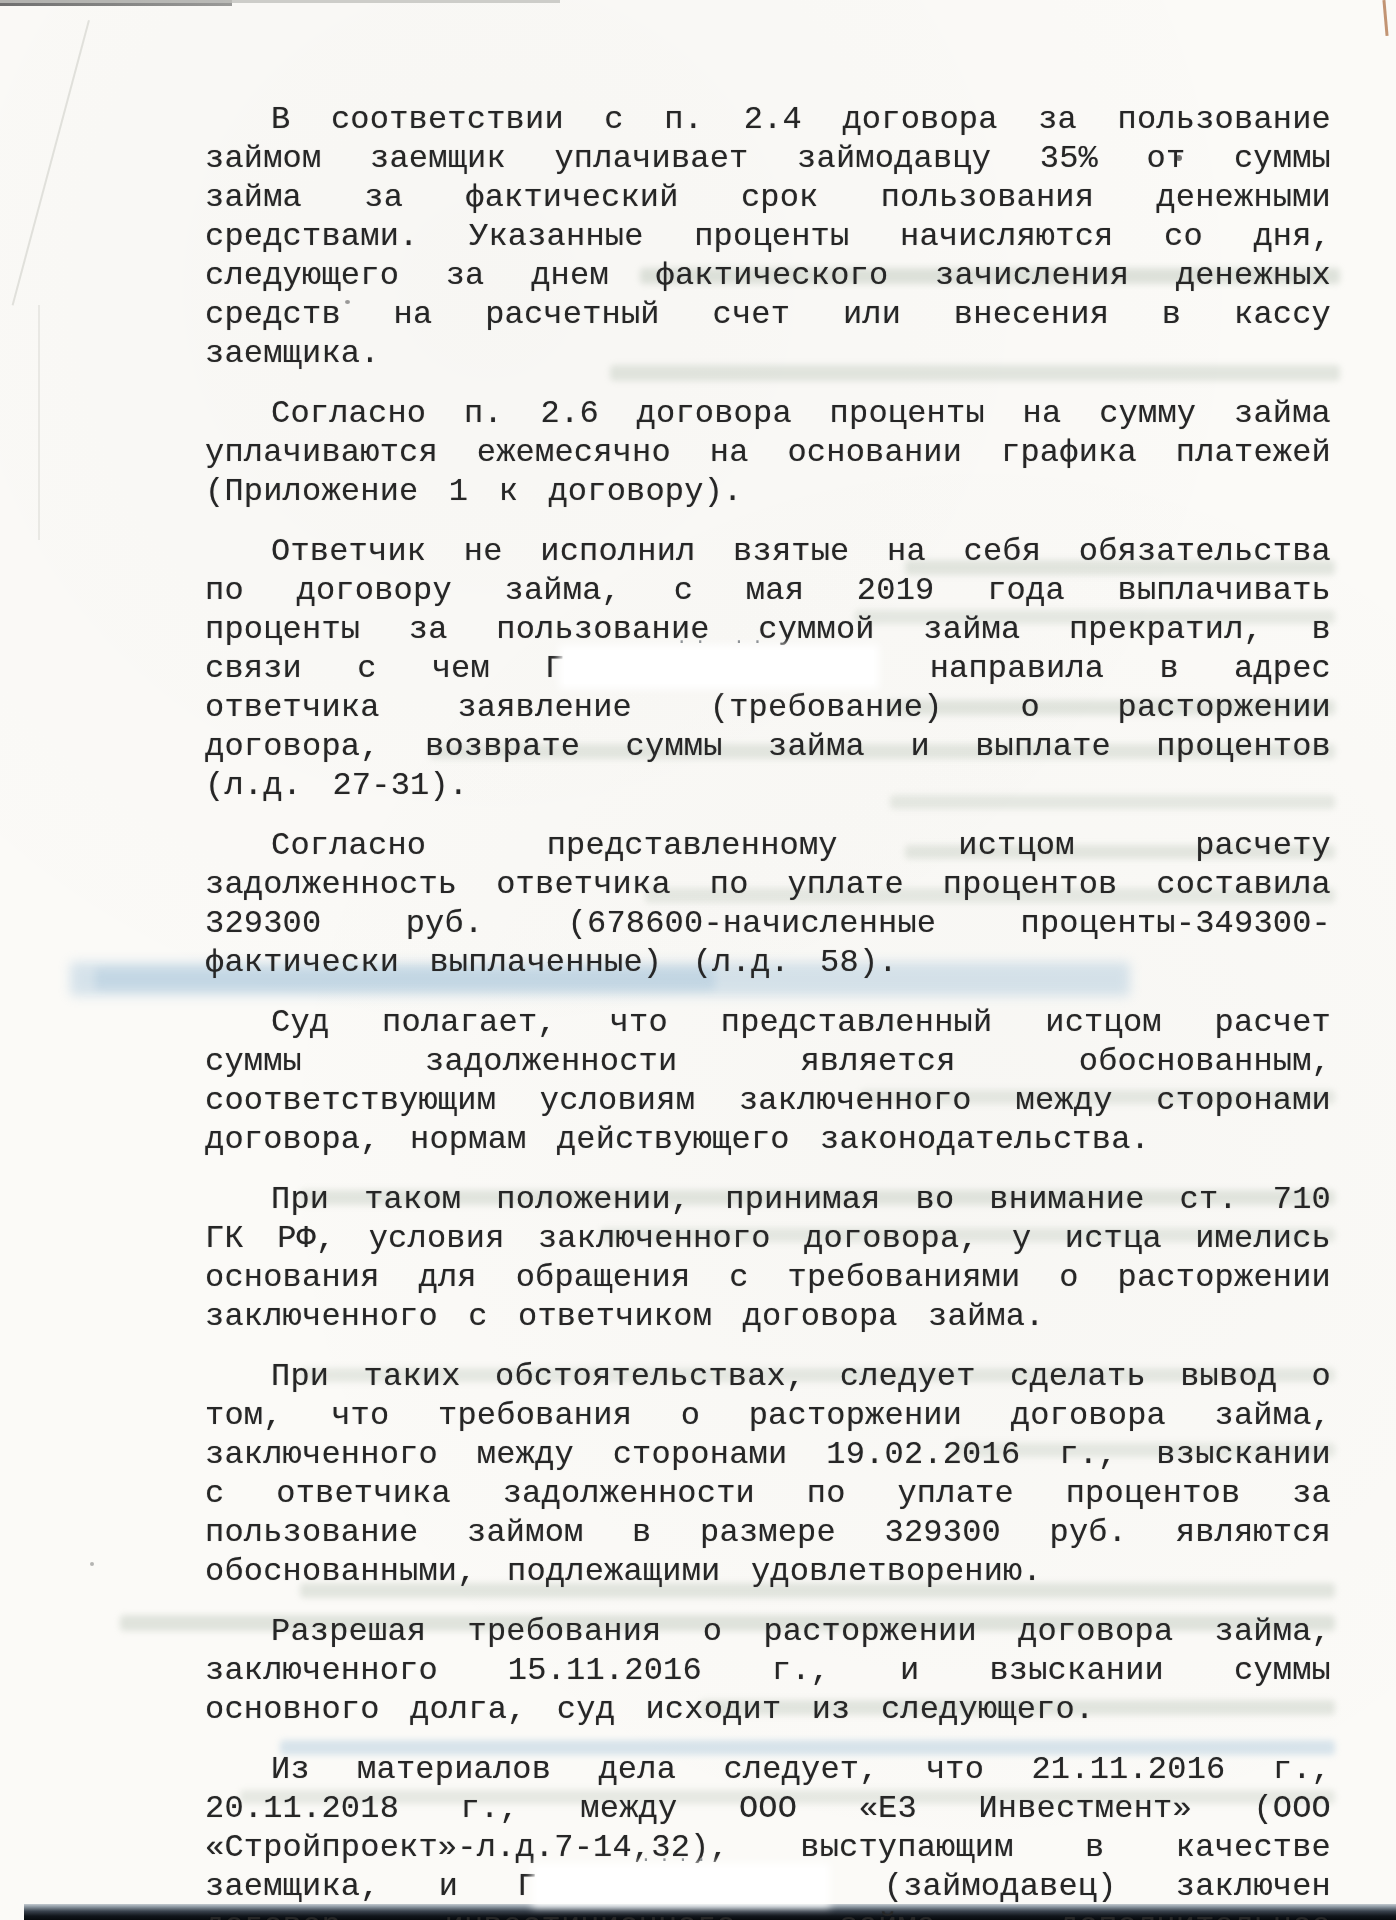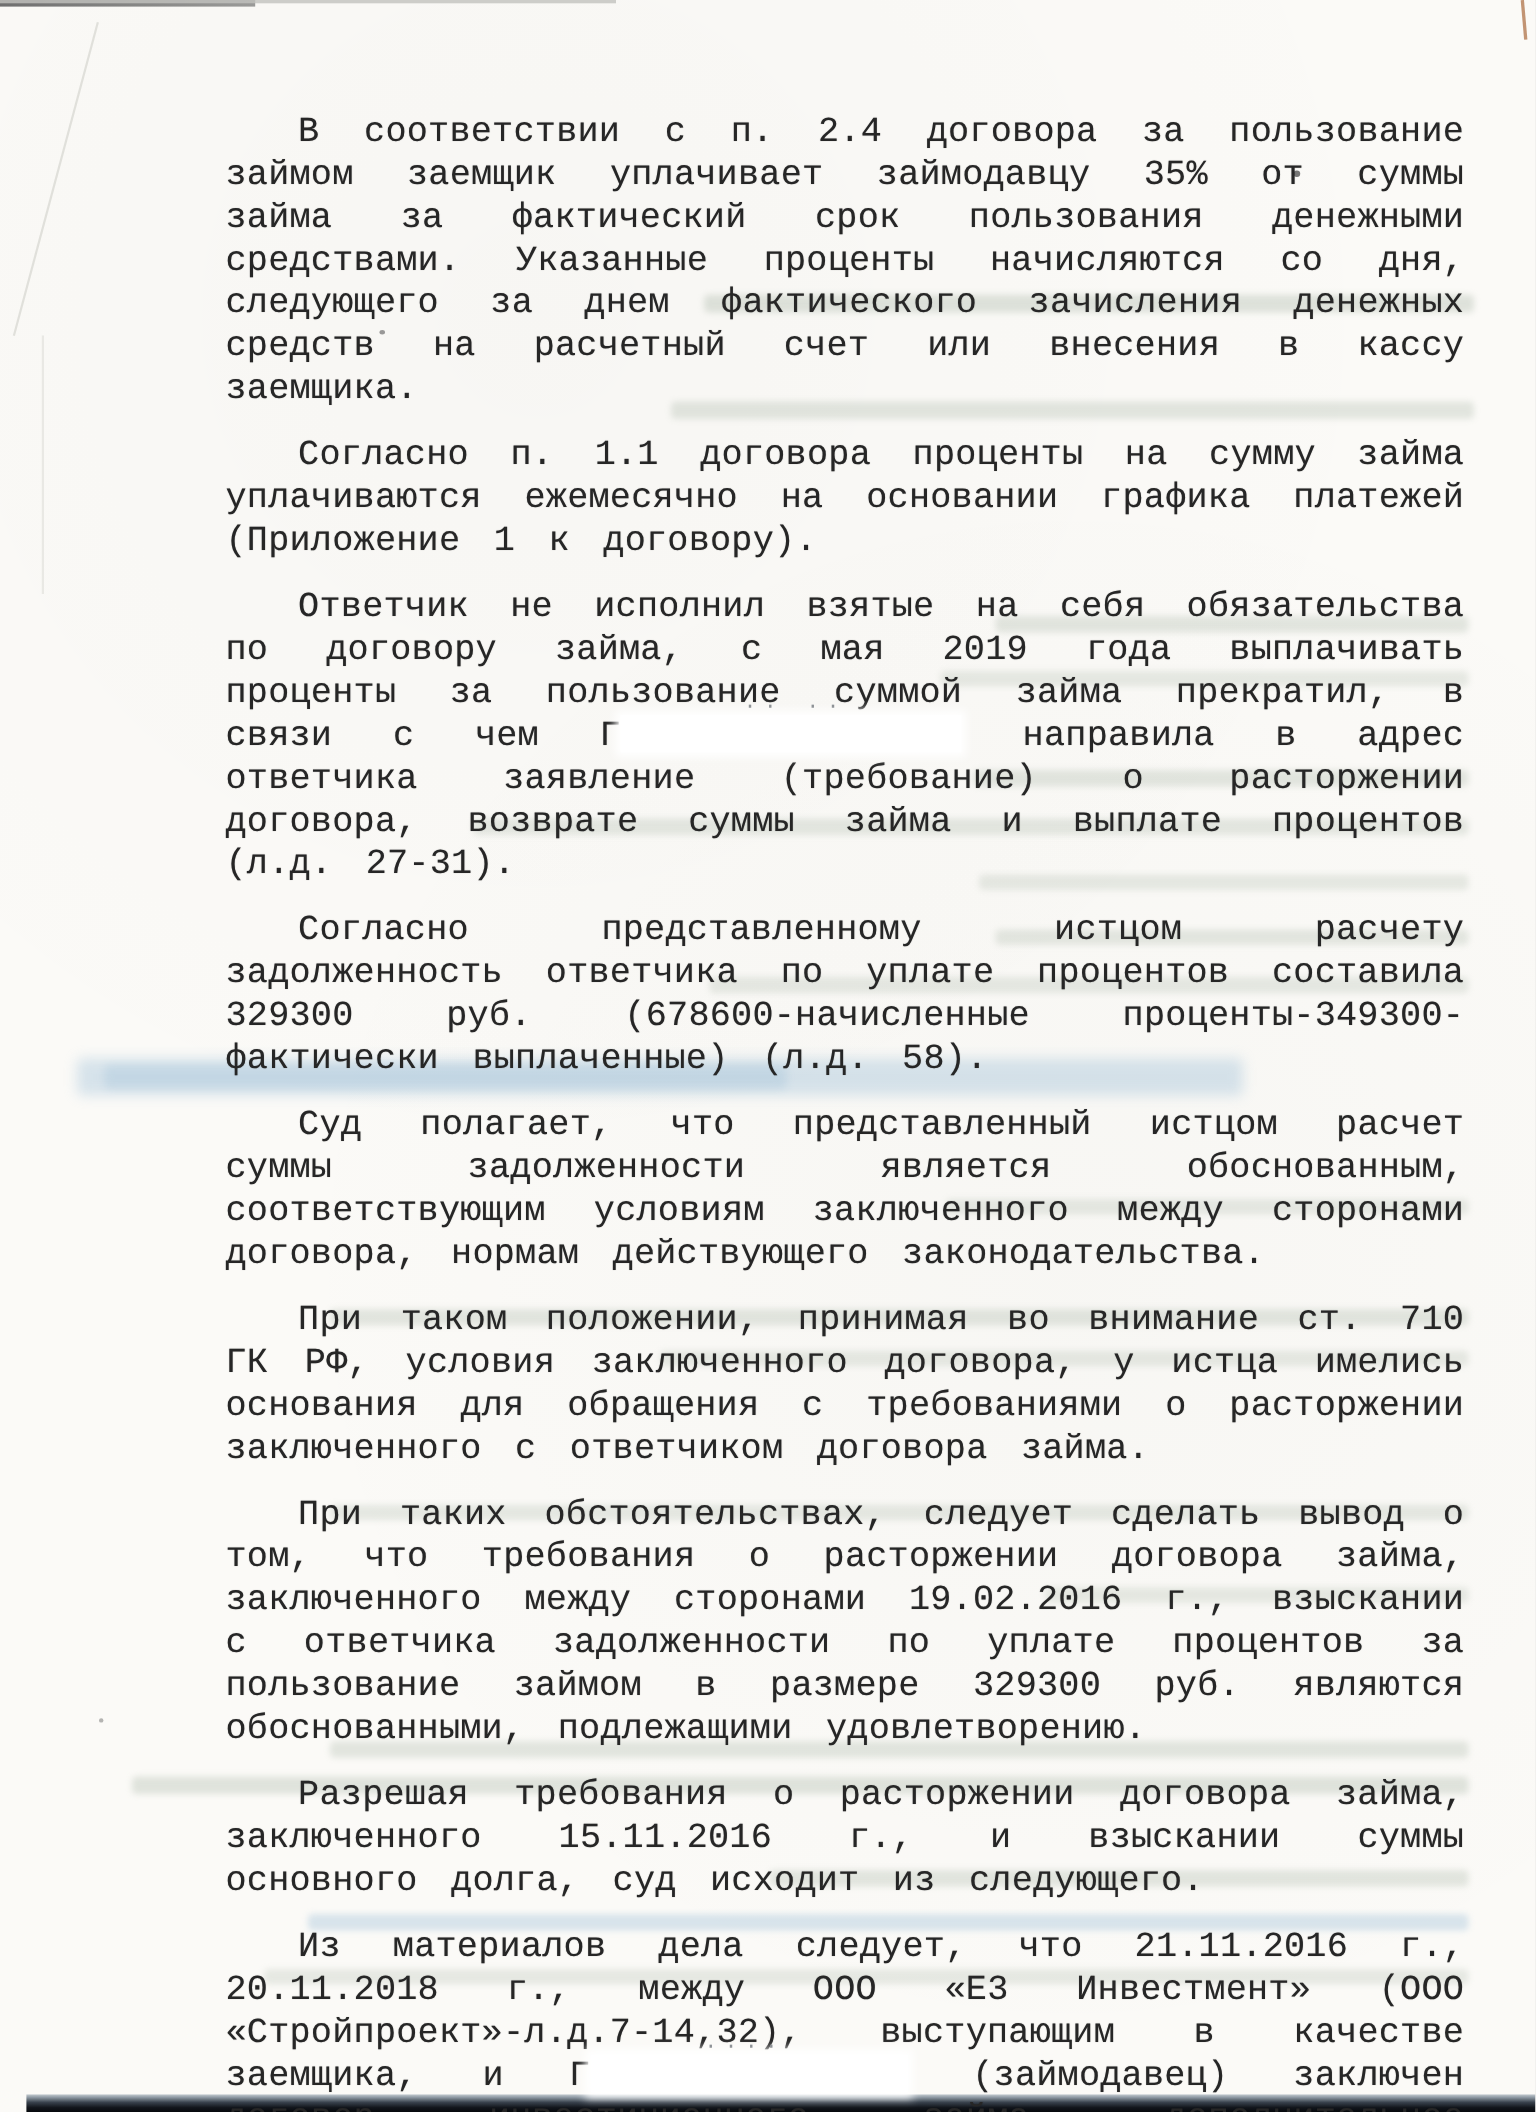--- a/index.html
+++ b/index.html
@@ -87,21 +87,21 @@
   <div class="bleed g" style="left:300px;top:1368px;width:1035px;height:14px;opacity:.26;"></div>
   <div class="bleed g" style="left:950px;top:1443px;width:385px;height:14px;opacity:.25;"></div>
   <div class="bleed g" style="left:300px;top:1583px;width:1035px;height:15px;opacity:.30;"></div>
   <div class="bleed g" style="left:120px;top:1615px;width:1215px;height:16px;opacity:.33;"></div>
   <div class="bleed g" style="left:700px;top:1700px;width:635px;height:15px;opacity:.30;"></div>
   <div class="bleed b" style="left:280px;top:1740px;width:1055px;height:15px;opacity:.38;"></div>
   <div class="bleed g" style="left:240px;top:1790px;width:1095px;height:14px;opacity:.25;"></div>
 
   <div class="text-block">
     <p class="para">В соответствии с п. 2.4 договора за пользование займом заемщик уплачивает займодавцу 35% от суммы займа за фактический срок пользования денежными средствами. Указанные проценты начисляются со дня, следующего за днем фактического зачисления денежных средств на расчетный счет или внесения в кассу заемщика.</p>
-    <p class="para">Согласно п. 1.1 договора проценты на сумму займа уплачиваются ежемесячно на основании графика платежей (Приложение 1 к договору).</p>
+    <p class="para">Согласно п. 2.6 договора проценты на сумму займа уплачиваются ежемесячно на основании графика платежей (Приложение 1 к договору).</p>
     <p class="para"><span>Ответчик не исполнил взятые на себя обязательства по договору займа, с мая 2019 года выплачивать проценты за пользование суммой займа прекратил, в связи с чем Г</span><span class="redaction redaction-1"><span class="redaction-dots">·· ··</span></span><span> направила в адрес ответчика заявление (требование) о расторжении договора, возврате суммы займа и выплате процентов (л.д. 27-31).</span></p>
     <p class="para">Согласно представленному истцом расчету задолженность ответчика по уплате процентов составила 329300 руб. (678600-начисленные проценты-349300-фактически выплаченные) (л.д. 58).</p>
     <p class="para">Суд полагает, что представленный истцом расчет суммы задолженности является обоснованным, соответствующим условиям заключенного между сторонами договора, нормам действующего законодательства.</p>
     <p class="para">При таком положении, принимая во внимание ст. 710 ГК РФ, условия заключенного договора, у истца имелись основания для обращения с требованиями о расторжении заключенного с ответчиком договора займа.</p>
     <p class="para">При таких обстоятельствах, следует сделать вывод о том, что требования о расторжении договора займа, заключенного между сторонами 19.02.2016 г., взыскании с ответчика задолженности по уплате процентов за пользование займом в размере 329300 руб. являются обоснованными, подлежащими удовлетворению.</p>
     <p class="para">Разрешая требования о расторжении договора займа, заключенного 15.11.2016 г., и взыскании суммы основного долга, суд исходит из следующего.</p>
     <p class="para justify-last"><span>Из материалов дела следует, что 21.11.2016 г., 20.11.2018 г., между ООО «Е3 Инвестмент» (ООО «Стройпроект»-л.д.7-14,32), выступающим в качестве заемщика, и Г</span><span class="redaction redaction-2"><span class="redaction-dots">····</span></span><span> (займодавец) заключен договор инвестиционного займа, дополнительное соглашение к договору, в</span></p>
   </div>
 
 </div>

